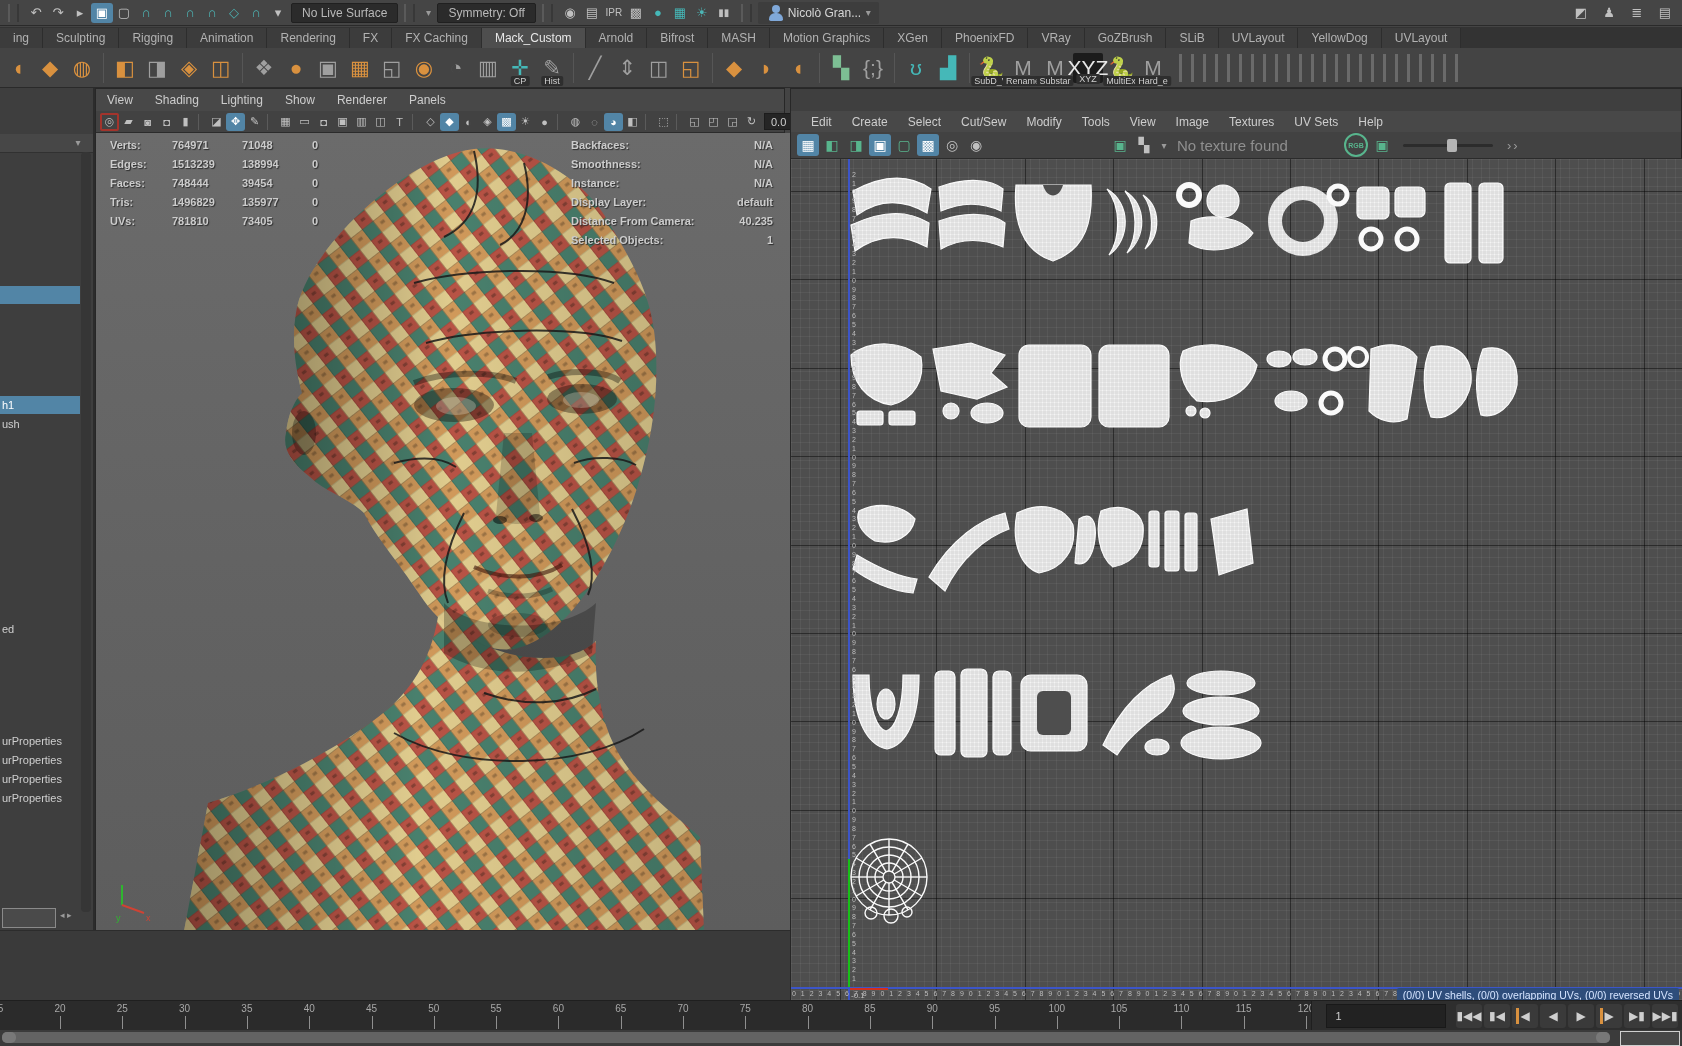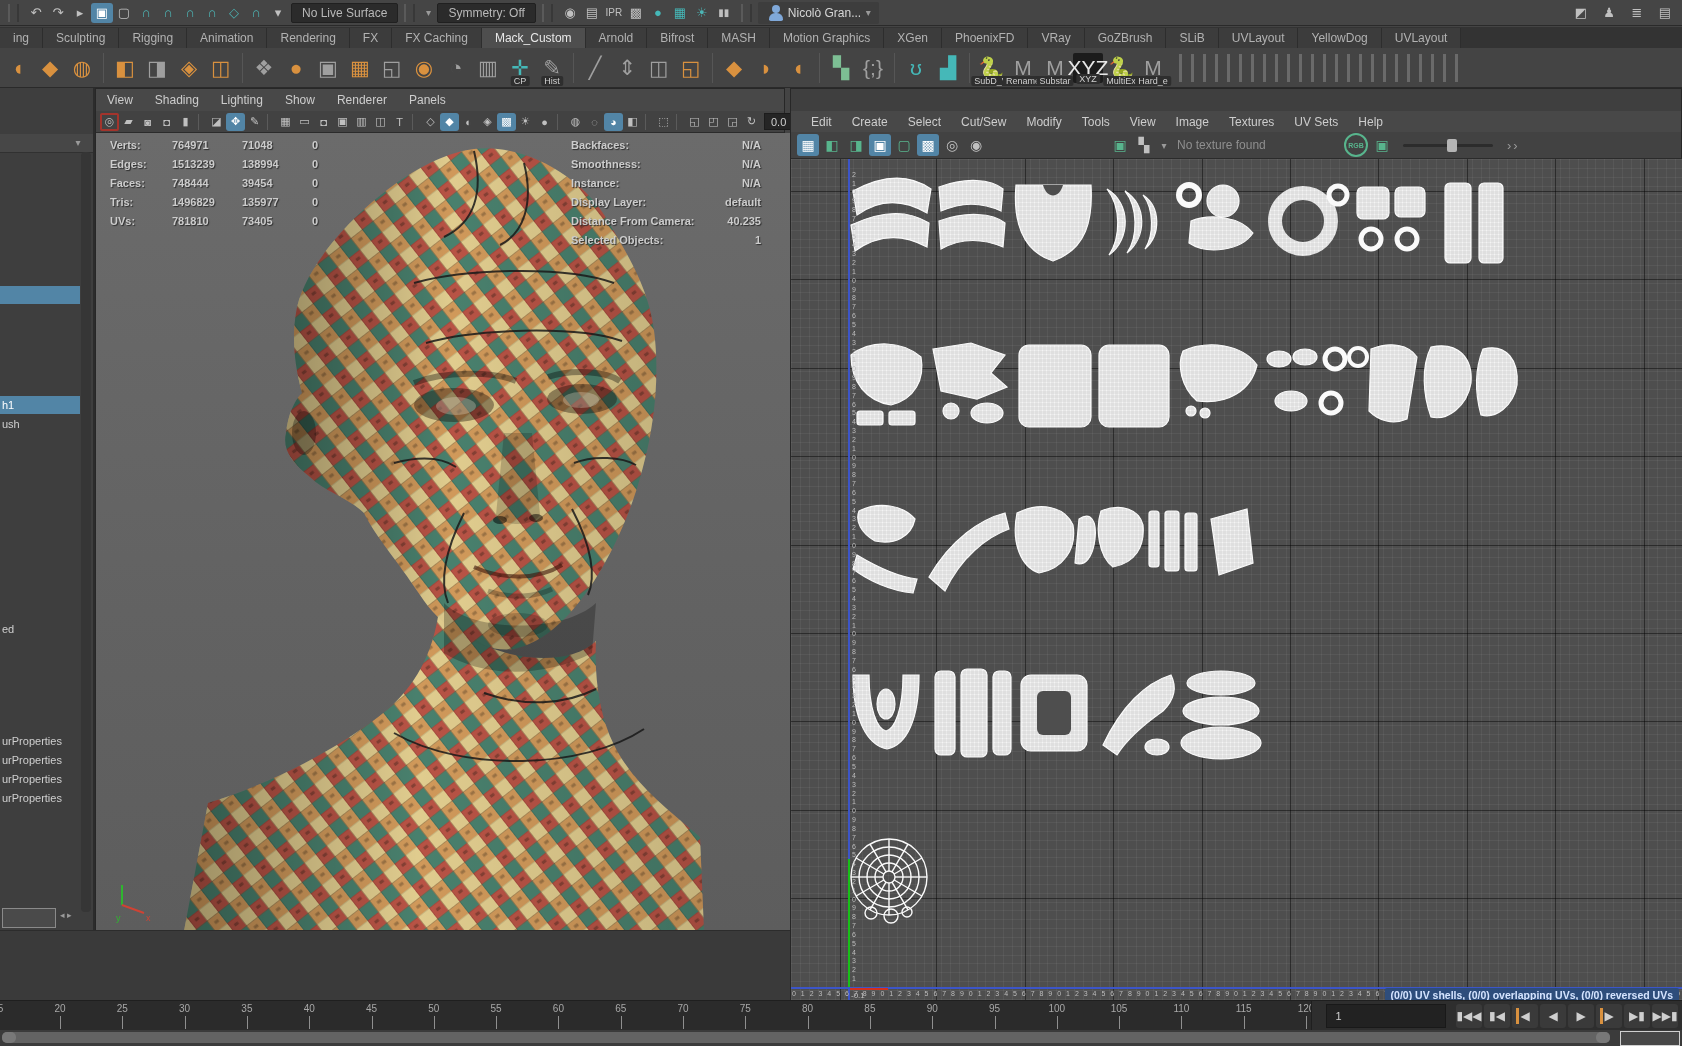--- a/index.html
+++ b/index.html
@@ -58,51 +58,51 @@
   #vp{left:95px;top:88px;width:690px;height:842px;background:#3f3f3f;}
   #vpmenu{position:absolute;left:0;top:0;width:100%;height:22px;background:#484848;display:flex;align-items:center;gap:0;border-bottom:1px solid #303030;}
   #vpmenu span{font-size:12px;color:#cdcdcd;padding:0 11px;}
   #vptools{position:absolute;left:0;top:22px;width:100%;height:22px;background:#424242;display:flex;align-items:center;border-bottom:1px solid #2b2b2b;padding-left:4px;box-sizing:border-box;}
   #vptools .ticon{width:19px;height:18px;font-size:11px;}
   .vsep{width:5px;height:16px;border-left:1px solid #5b5b5b;margin:0 3px;}
   #vp3d{position:absolute;left:0;top:44px;width:100%;height:798px;background:linear-gradient(#6b6b6b,#626262 60%,#5d5d5d);overflow:hidden;padding-left:48px;}
   .hudL{position:absolute;font-size:11px;font-weight:bold;color:#cccccc;text-shadow:1px 1px 1px #2e2e2e;}
   .hud-line{display:grid;grid-template-columns:62px 70px 70px 52px;margin-bottom:7px;}
   .hud-line b{font-weight:bold;}
-  .hudR .hud-line2{display:grid;grid-template-columns:130px 60px;margin-bottom:7px;}
+  .hudR .hud-line2{display:grid;grid-template-columns:130px 60px;margin-bottom:7px;gap:12px;}
   .hudR .hud-line2 b{text-align:right;font-weight:bold;}
   #panzoom{position:absolute;left:0;right:0;bottom:8px;text-align:center;font-size:11px;font-weight:bold;color:#dcdcdc;text-shadow:1px 1px 1px #333;}
   #vpexp{margin-left:auto;display:flex;align-items:center;gap:3px;margin-right:4px;}
   #vpexp .val{background:#252525;border:1px solid #1c1c1c;color:#cfcfcf;font-size:11px;padding:0 6px;height:15px;display:flex;align-items:center;}
   
   #uvpanel{left:790px;top:88px;width:892px;height:912px;background:#3f3f3f;}
   #uvhead{position:absolute;left:0;top:0;width:100%;height:22px;background:#353535;}
   #uvtab{position:absolute;left:8px;top:3px;height:19px;background:#4d4d4d;color:#e2e2e2;font-size:12px;
          display:flex;align-items:center;padding:0 14px;border-radius:3px 3px 0 0;}
   #uvmenu{position:absolute;left:0;top:22px;width:100%;height:21px;background:#484848;display:flex;align-items:center;border-bottom:1px solid #303030;}
   #uvmenu span{font-size:12px;color:#cdcdcd;padding:0 10px;}
   #uvtools{position:absolute;left:0;top:43px;width:100%;height:27px;background:#424242;display:flex;align-items:center;padding-left:6px;box-sizing:border-box;border-bottom:1px solid #2b2b2b;}
   #uvtools .ticon{width:22px;height:22px;font-size:14px;margin-right:2px;}
   #uvtools .ticon.green{color:#58b58d;}
   .rgbbadge{width:20px;height:20px;border-radius:50%;border:2px solid #58b58d;color:#58b58d;font-size:7px;font-weight:bold;
             display:flex;align-items:center;justify-content:center;margin:0 3px;}
-  #texstatus{color:#8f8f8f;font-size:12px;margin:0 14px 0 6px;min-width:150px;}
+  #texstatus{color:#8f8f8f;font-size:15px;margin:0 14px 0 6px;min-width:150px;}
   .slider{width:90px;height:3px;background:#2c2c2c;border-radius:2px;position:relative;margin:0 8px;}
   .slider .knob{position:absolute;left:44px;top:-5px;width:10px;height:13px;background:#b5b5b5;border-radius:2px;}
   .chevs{color:#9a9a9a;font-size:13px;letter-spacing:2px;margin-left:6px;}
   #uvcanvas{position:absolute;left:0;top:70px;width:892px;height:842px;background-color:#4e4e4e;overflow:hidden;
     background-image:
       repeating-linear-gradient(to right, rgba(0,0,0,0.45) 0 1px, transparent 1px 88.4px),
       repeating-linear-gradient(to bottom, rgba(0,0,0,0.45) 0 1px, transparent 1px 88.4px),
       repeating-linear-gradient(to right, rgba(255,255,255,0.05) 0 1px, transparent 1px 8.84px),
       repeating-linear-gradient(to bottom, rgba(255,255,255,0.05) 0 1px, transparent 1px 8.84px);
     background-position:57px 0, 0 32px, 0 0, 0 0;}
   .axis{position:absolute;}
   .rd{position:absolute;font-size:7px;color:#bdbdbd;line-height:7px;}
-  #uvstatus{position:absolute;right:4px;top:829px;background:#2e4d7b;color:#d5e4ff;font-size:10.5px;font-weight:bold;
+  #uvstatus{position:absolute;right:4px;top:829px;background:#2e4d7b;color:#d5e4ff;font-size:10.5px;font-weight:normal;
             padding:1px 6px;border-radius:2px;}
   #uvorigin{position:absolute;left:60px;top:832px;font-size:8px;color:#c0c0c0;}
   
   #botgap{left:0;top:930px;width:790px;height:70px;background:#3a3a3a;border-top:1px solid #2c2c2c;}
   
   #timeline{left:0;top:1000px;width:1682px;height:30px;background:#2e2e2e;border-top:1px solid #1f1f1f;display:flex;}
   #ruler{position:relative;width:1340px;height:30px;overflow:hidden;background:#2b2b2b;border-right:1px solid #1f1f1f;}
   .tick{position:absolute;top:2px;font-size:10px;color:#a8a8a8;transform:translateX(-50%);}
   .tickline{position:absolute;top:15px;width:1px;height:13px;background:#8f8f8f;}
   #framebox{width:112px;height:22px;background:#222;border:1px solid #191919;color:#cfcfcf;font-size:11px;

